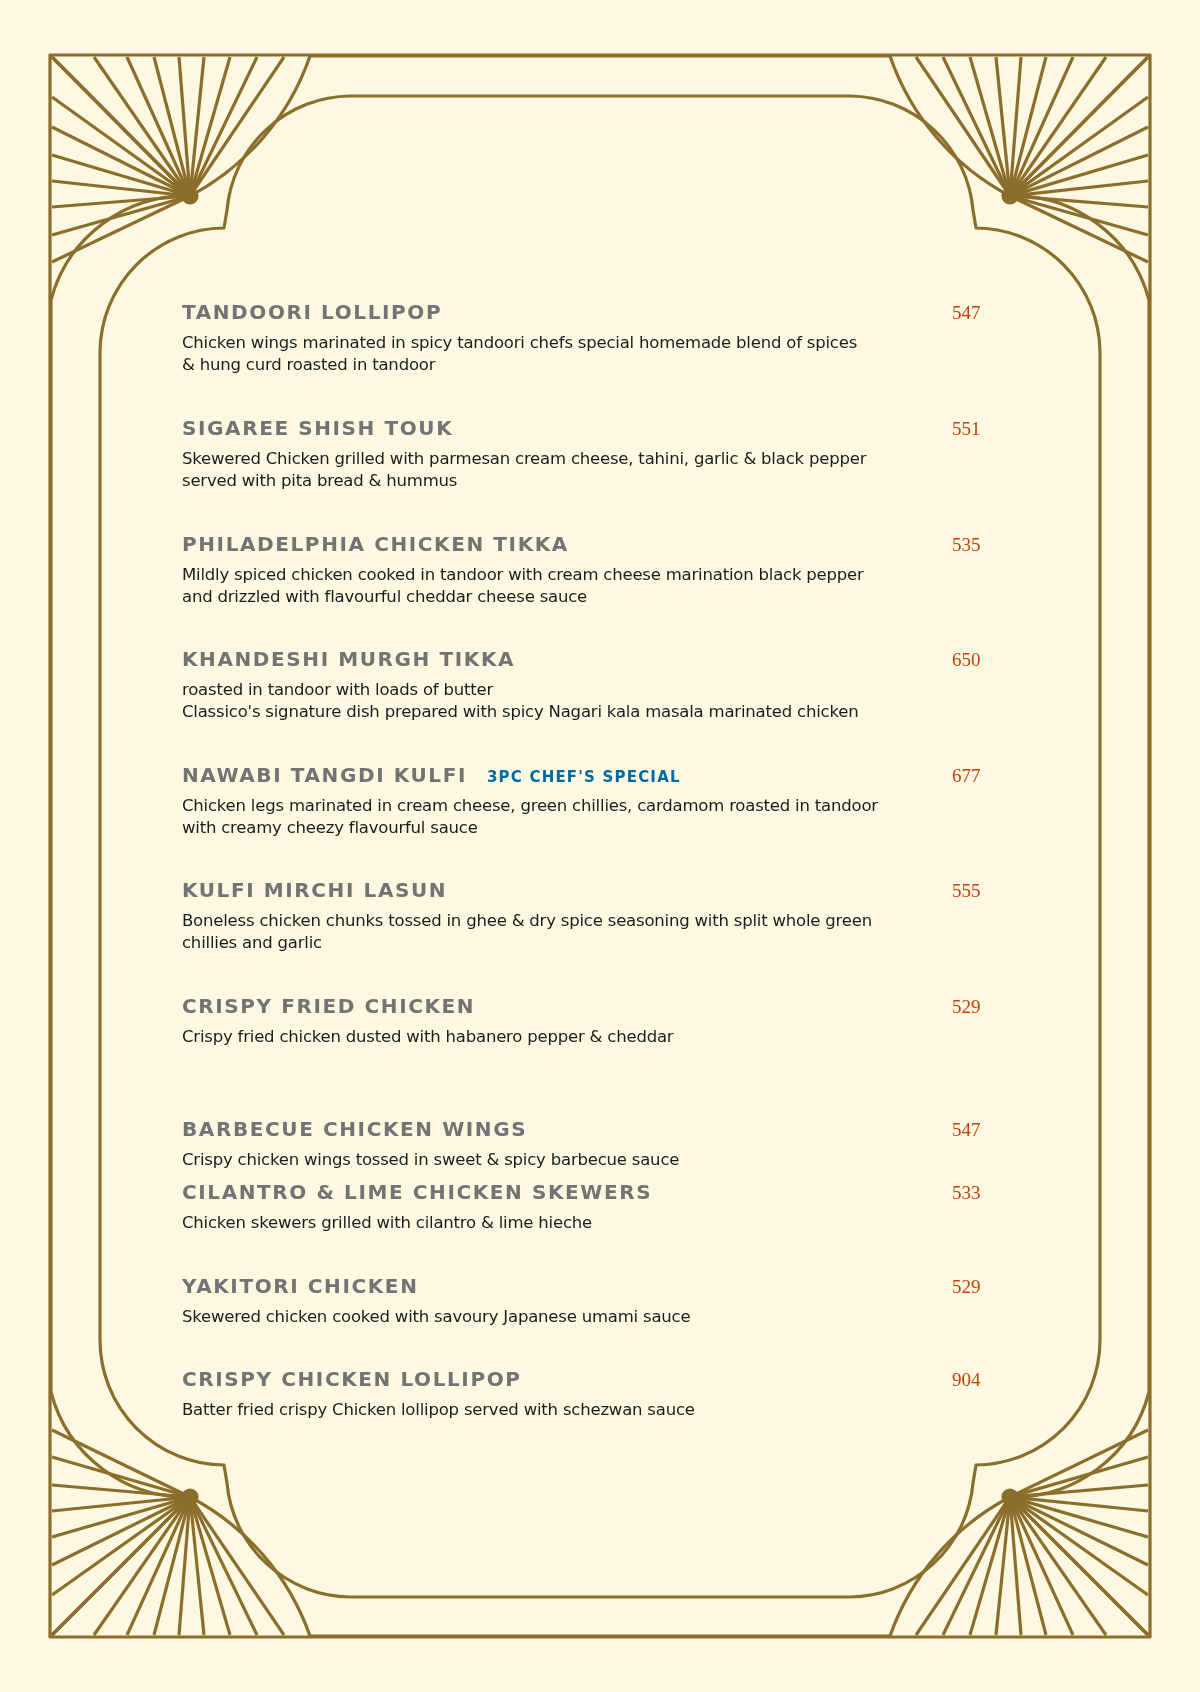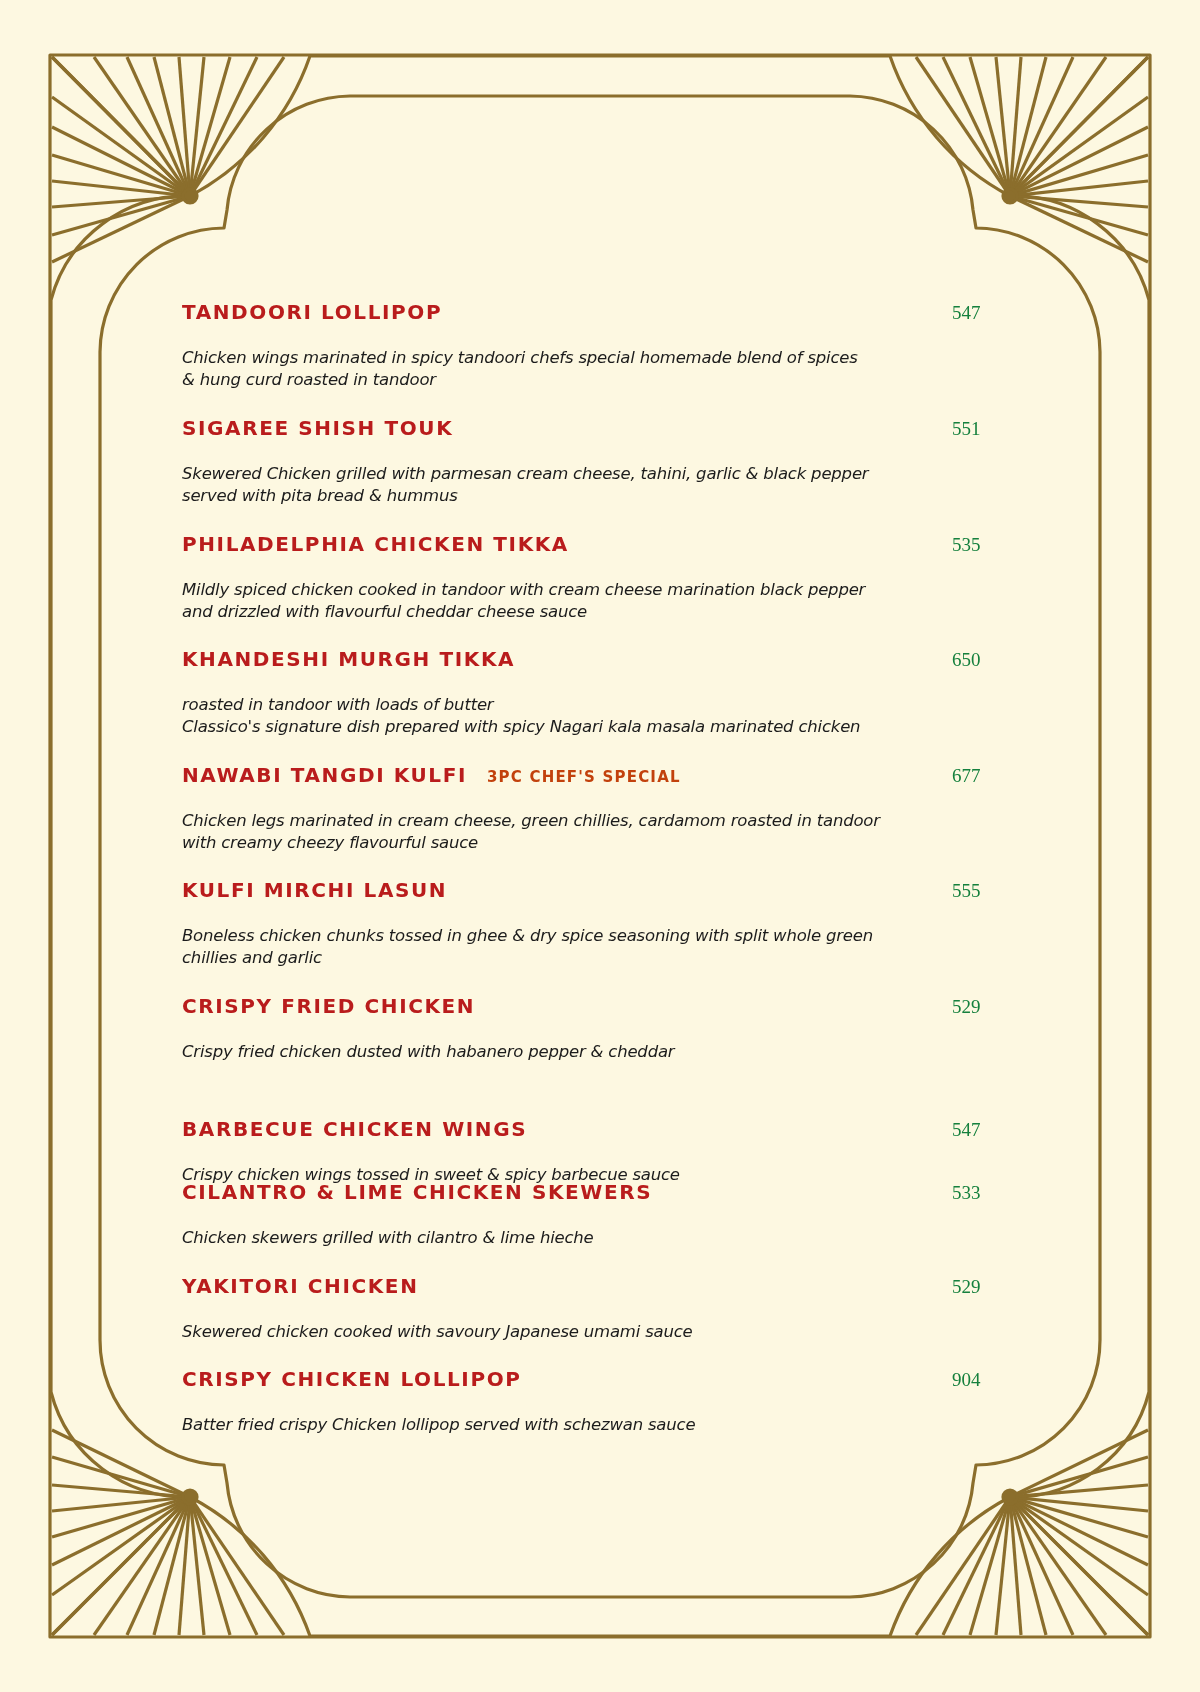--- a/index.html
+++ b/index.html
@@ -18,46 +18,45 @@
   .item { position: absolute; left: 0; width: 830px; }
   .item-head {
     display: flex; align-items: baseline; justify-content: space-between;
     height: 28px;
   }
   .item-name {
     font-family: "DejaVu Sans", sans-serif;
     font-weight: bold;
     font-size: 20px;
     letter-spacing: 1.6px;
-    color: #b91c1c;
+    color: #737373;
     white-space: nowrap;
   }
   .item-tag {
     font-family: "DejaVu Sans", sans-serif;
     font-weight: bold;
     font-size: 15px;
     letter-spacing: 1.2px;
     margin-left: 20px;
-    color: #c2410c;
+    color: #0369a1;
   }
   .item-price {
     font-family: "Liberation Serif", serif;
     font-size: 19px;
-    color: #15803d;
+    color: #c2410c;
     width: 60px; text-align: left;
   }
   .item-desc {
-    margin-top: 19px;
+    margin-top: 4px;
     font-family: "DejaVu Sans", sans-serif;
     font-size: 16.5px;
     line-height: 22px;
     color: #1c1c1c;
     width: 750px;
     letter-spacing: -0.2px;
-    font-style: italic;
   }
 </style>
 </head>
 <body>
 
 <svg id="frame" viewBox="0 0 1200 1692" xmlns="http://www.w3.org/2000/svg">
   <g fill="none" stroke="#8b6e2c" stroke-width="3.2" stroke-linejoin="round">
 
     <rect x="50" y="55" width="1100" height="1582"></rect>
 

